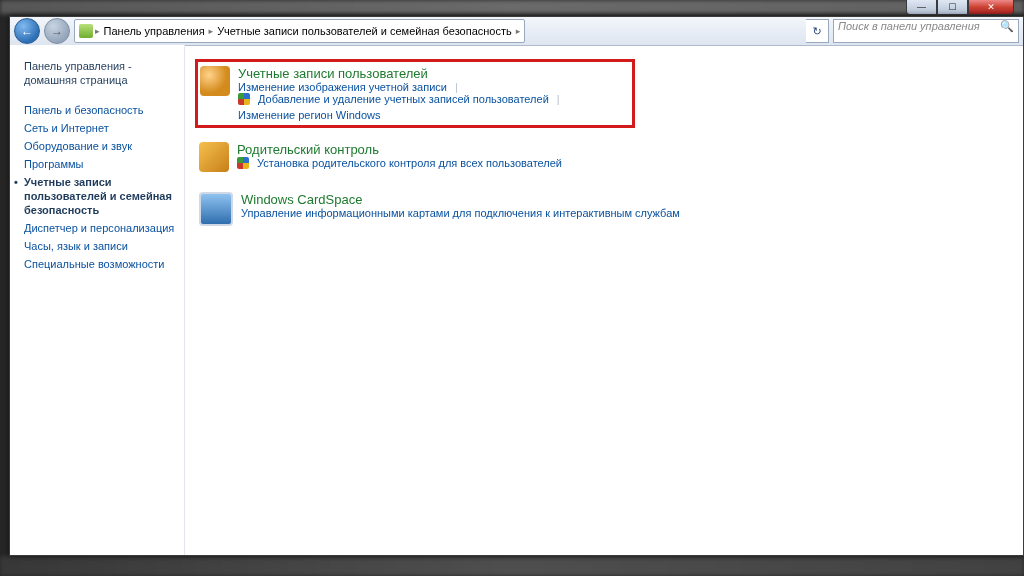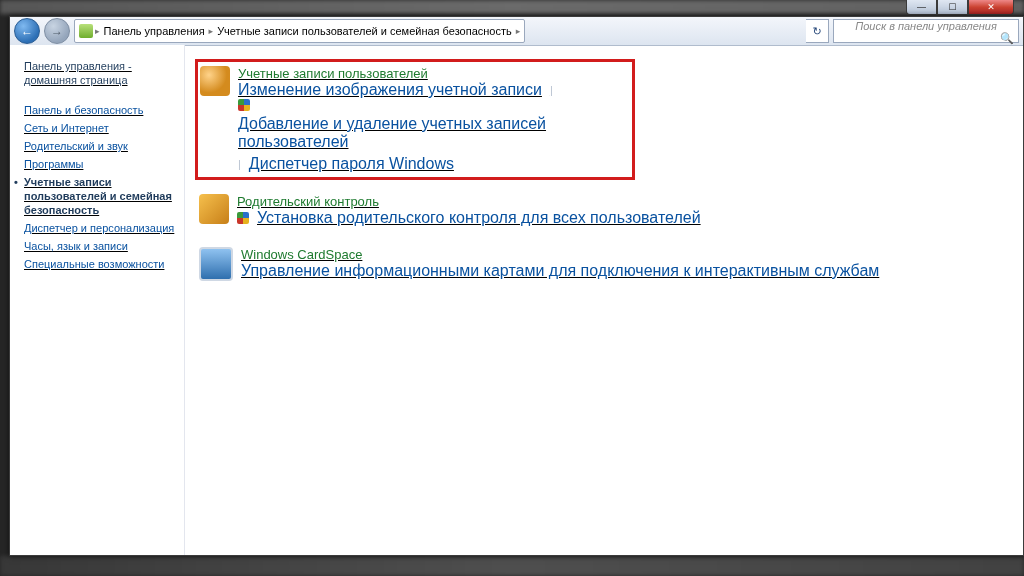--- a/index.html
+++ b/index.html
@@ -19,44 +19,44 @@
   
   .addrbar{height:28px;background:linear-gradient(#f3f6fb,#dde5f0);border-bottom:1px solid #b0bccd;display:flex;align-items:center;padding:0 4px;gap:4px;}
   .navbtn{width:24px;height:24px;border-radius:50%;background:radial-gradient(circle at 35% 30%,#7fb9f0,#2d6fb5 70%);border:1px solid #2a5d94;display:flex;align-items:center;justify-content:center;color:#fff;font-size:12px;}
   .navbtn.fwd{background:radial-gradient(circle at 35% 30%,#c8d4e2,#94a5bb 70%);border-color:#7e8ea3;color:#4d5866;}
   .breadcrumb{flex:0 0 auto;display:flex;align-items:center;height:22px;background:#fff;border:1px solid #9aa8bd;border-radius:2px;padding:0 4px;gap:2px;color:#000;min-width:380px;}
   .bc-icon{width:14px;height:14px;background:linear-gradient(#b8e07a,#6fae2e);border-radius:2px;display:inline-block;}
   .bc-sep{color:#777;font-size:9px;}
   .bc-item{padding:0 2px;}
   .addr-spacer{flex:1;}
   .addr-refresh{width:22px;height:22px;border:1px solid #9aa8bd;border-left:none;background:#fff;display:flex;align-items:center;justify-content:center;color:#247;font-size:11px;}
-  .searchbox{width:176px;height:22px;border:1px solid #9aa8bd;background:#fff;display:flex;align-items:center;padding:0 4px;color:#888;font-style:italic;flex-direction:column;}
+  .searchbox{width:176px;height:22px;border:1px solid #9aa8bd;background:#fff;display:flex;padding:0 4px;color:#888;font-style:italic;}
   .searchbox .mag{margin-left:auto;color:#4b6ea9;font-style:normal;}
 
-  .body{position:absolute;top:28px;left:0;right:0;bottom:0;display:flex;text-decoration:underline;}
+  .body{position:absolute;top:28px;left:0;right:0;bottom:0;display:flex;}
   .sidebar{width:156px;background:#fff;border-right:1px solid #e3e6ee;padding:10px 4px 10px 14px;}
   .sidebar a,.sidebar .home,.sidebar .active{display:block;color:#0a52a0;text-decoration:none;margin:4px 0;line-height:14px;cursor:pointer;}
   .sidebar .home{color:#1f3b5b;}
   .sidebar .active{color:#1f3b5b;font-weight:bold;position:relative;padding-left:0;}
   .sidebar .active::before{content:"•";position:absolute;left:-10px;color:#1f3b5b;}
   .sidebar hr{border:none;margin:8px 0;}
 
   .content{flex:1;padding:14px 14px 14px 10px;}
   .cat{display:flex;gap:8px;margin-bottom:8px;padding:6px 4px;}
   .cat.highlight{border:3px solid #d21c1c;padding:4px 2px;width:430px;}
   .cat .icon{width:30px;height:30px;flex:0 0 30px;border-radius:4px;}
   .ico-users{background:radial-gradient(circle at 30% 30%,#ffd38a,#d48b1e 60%),radial-gradient(circle at 70% 50%,#a8d37a,#4d8c1e 60%);background-blend-mode:normal;}
   .ico-parent{background:linear-gradient(135deg,#f6c04d,#c77f18);}
   .ico-card{background:linear-gradient(#8fc2f0,#2f6fae);border:2px solid #cfd8e4;}
   .ico-cred{background:linear-gradient(#e9d68a,#b4933a);}
   .ico-mail{background:linear-gradient(#e4ecf4,#a7b7cc);clip-path:polygon(0 20%,100% 20%,100% 80%,0 80%);}
   .cat .txt{display:flex;flex-direction:column;}
   .cat h3{margin:0;color:#1e7a2f;font-size:13px;font-weight:normal;cursor:pointer;}
   .tasks{display:flex;flex-wrap:wrap;gap:4px 8px;align-items:center;}
-  .tasks a{color:#0a52a0;text-decoration:none;font-size:16px;cursor:pointer;}
+  .tasks a{color:#0a52a0;text-decoration:none;font-size:11px;cursor:pointer;}
   .tasks .shield{width:12px;height:12px;display:inline-block;background:conic-gradient(#2a6fc9 0 25%,#e6b21e 0 50%,#c9362a 0 75%,#3a9a3a 0);border-radius:2px;vertical-align:middle;}
   .tasks .sep{color:#b8c2d0;}
   .watermark{position:absolute;right:10px;bottom:22px;color:#e6e6e6;font-family:cursive;font-size:28px;opacity:.45;pointer-events:none;}
 </style>
 </head>
 <body>
 <div class="screen">
   <div class="taskbar-blur"></div>
   <div class="bottom-blur"></div>
   <div class="watermark">Sovet club</div>
@@ -86,21 +86,21 @@
         <span class="mag">🔍</span>
       </div>
     </div>
 
     <div class="body">
       <div class="sidebar">
         <span class="home">Панель управления - домашняя страница</span>
         <hr>
         <a>Панель и безопасность</a>
         <a>Сеть и Интернет</a>
-        <a>Родительский и звук</a>
+        <a>Оборудование и звук</a>
         <a>Программы</a>
         <span class="active">Учетные записи пользователей и семейная безопасность</span>
         <a>Диспетчер и персонализация</a>
         <a>Часы, язык и записи</a>
         <a>Специальные возможности</a>
       </div>
 
       <div class="content">
 
         <div class="cat highlight">
@@ -108,21 +108,21 @@
           <div class="txt">
             <h3>Учетные записи пользователей</h3>
             <div class="tasks">
               <a>Изменение изображения учетной записи</a>
               <span class="sep">|</span>
             </div>
             <div class="tasks">
               <span class="shield"></span>
               <a>Добавление и удаление учетных записей пользователей</a>
               <span class="sep">|</span>
-              <a>Диспетчер пароля Windows</a>
+              <a>Изменение регион Windows</a>
             </div>
           </div>
         </div>
 
         <div class="cat">
           <div class="icon ico-parent"></div>
           <div class="txt">
             <h3>Родительский контроль</h3>
             <div class="tasks">
               <span class="shield"></span>

